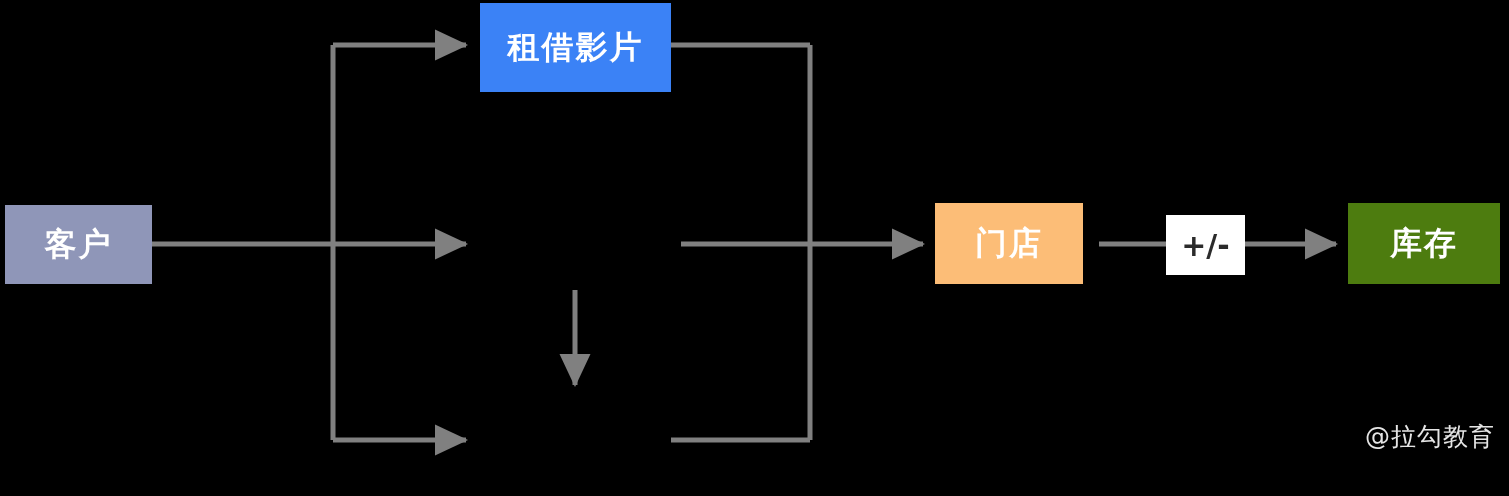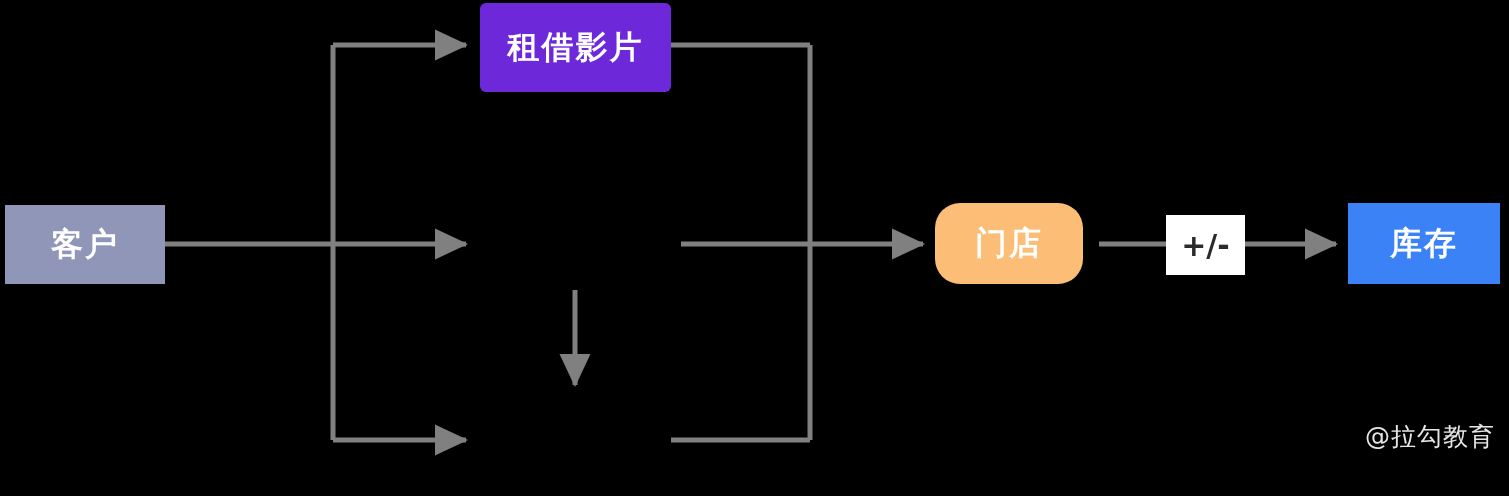--- a/index.html
+++ b/index.html
@@ -28,31 +28,31 @@
     display: flex;
     align-items: center;
     justify-content: center;
     box-sizing: border-box;
     color: #ffffff;
     font-weight: 700;
     letter-spacing: 2px;
     white-space: nowrap;
   }
   .node.actor     { background: #8f96b8; }
-  .node.process   { background: #6d28d9; border-radius: 6px; }
-  .node.store     { background: #fcbd77; border-radius: 25px; }
-  .node.inventory { background: #3b82f6; }
+  .node.process   { background: #3b82f6; }
+  .node.store     { background: #fcbd77; }
+  .node.inventory { background: #4d7c0f; }
   .node.op {
     background: #ffffff;
     color: #2b2b2b;
     font-size: 30px;
     letter-spacing: 0px;
     font-weight: 700;
   }
-  #n-customer   { left: 5px;    top: 205px; width: 160px; height: 79px; font-size: 32px; }
+  #n-customer   { left: 5px;    top: 205px; width: 147px; height: 79px; font-size: 32px; }
   #n-rent       { left: 480px;  top: 3px;   width: 191px; height: 89px; font-size: 32px; }
   #n-return     { left: 480px;  top: 203px; width: 191px; height: 81px; font-size: 32px; }
   #n-pay        { left: 480px;  top: 398px; width: 191px; height: 89px; font-size: 32px; }
   #n-shop       { left: 935px;  top: 203px; width: 148px; height: 81px; font-size: 32px; }
   #n-plusminus  { left: 1166px; top: 215px; width: 79px;  height: 60px; }
   #n-stock      { left: 1348px; top: 203px; width: 152px; height: 81px; font-size: 32px; }
   #watermark {
     position: absolute;
     right: 14px;
     top: 420px;

